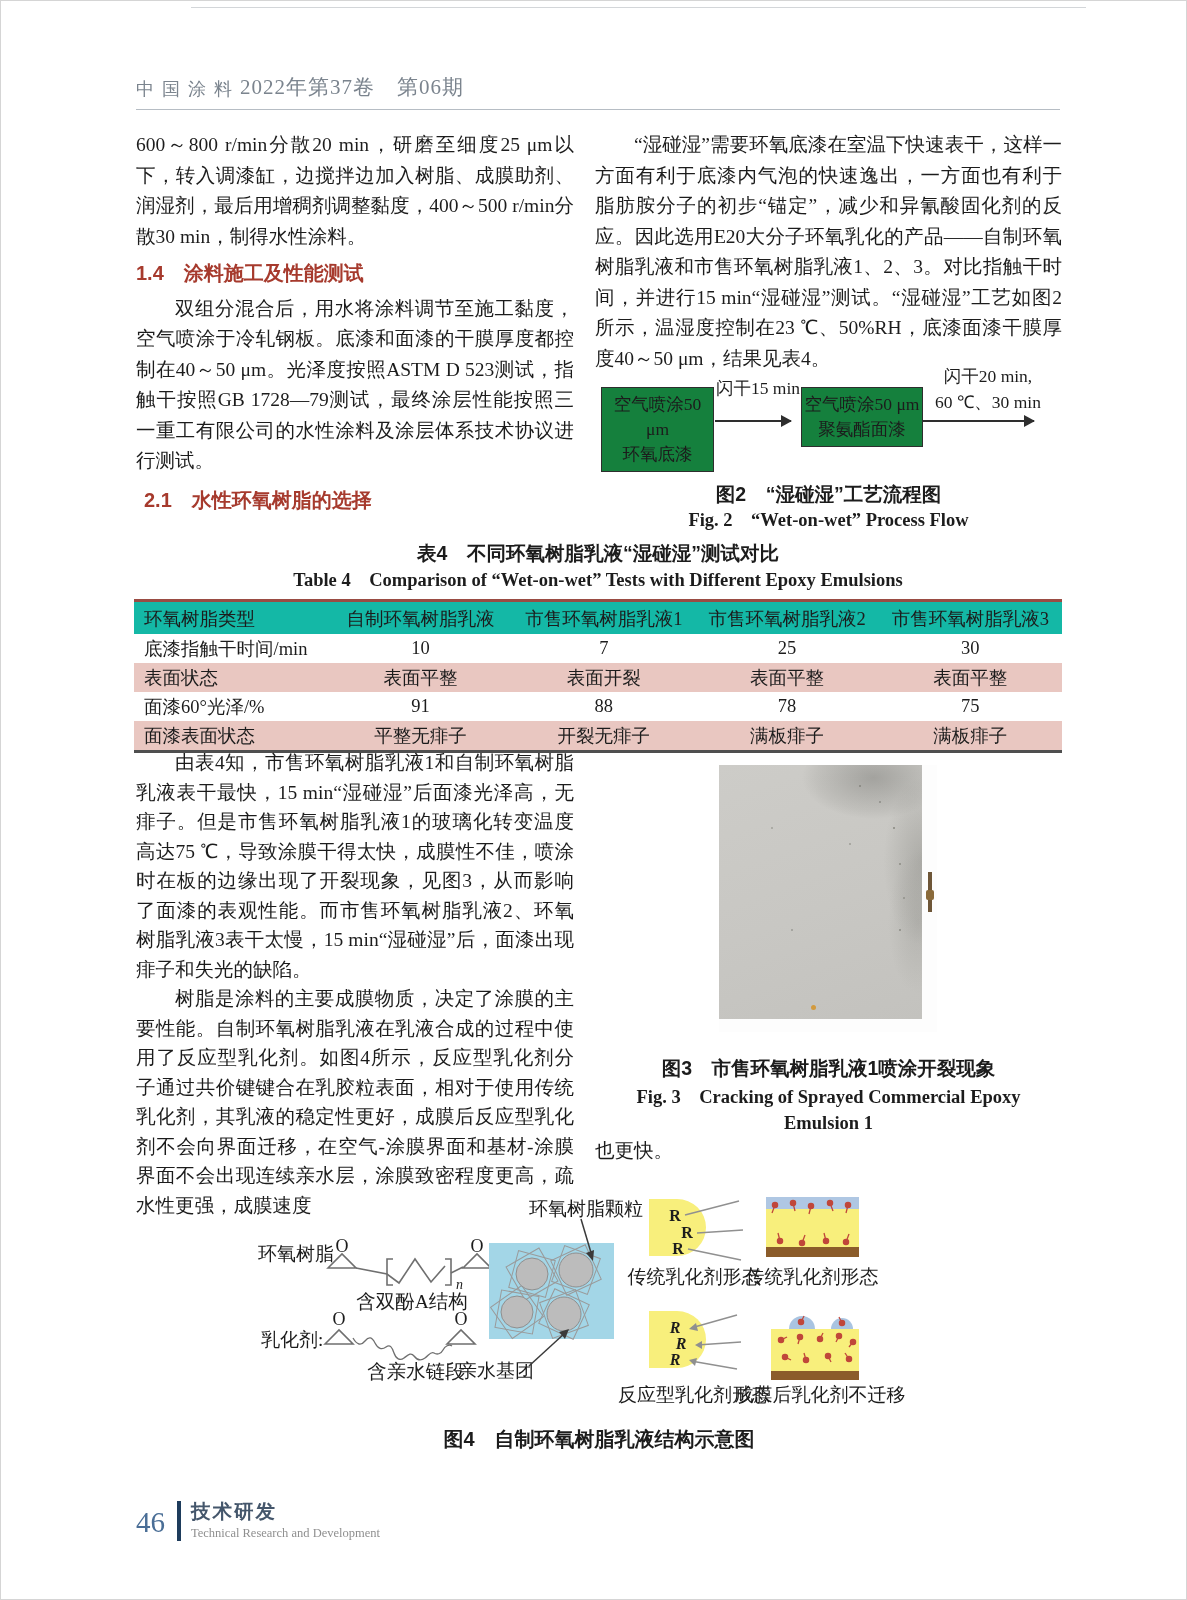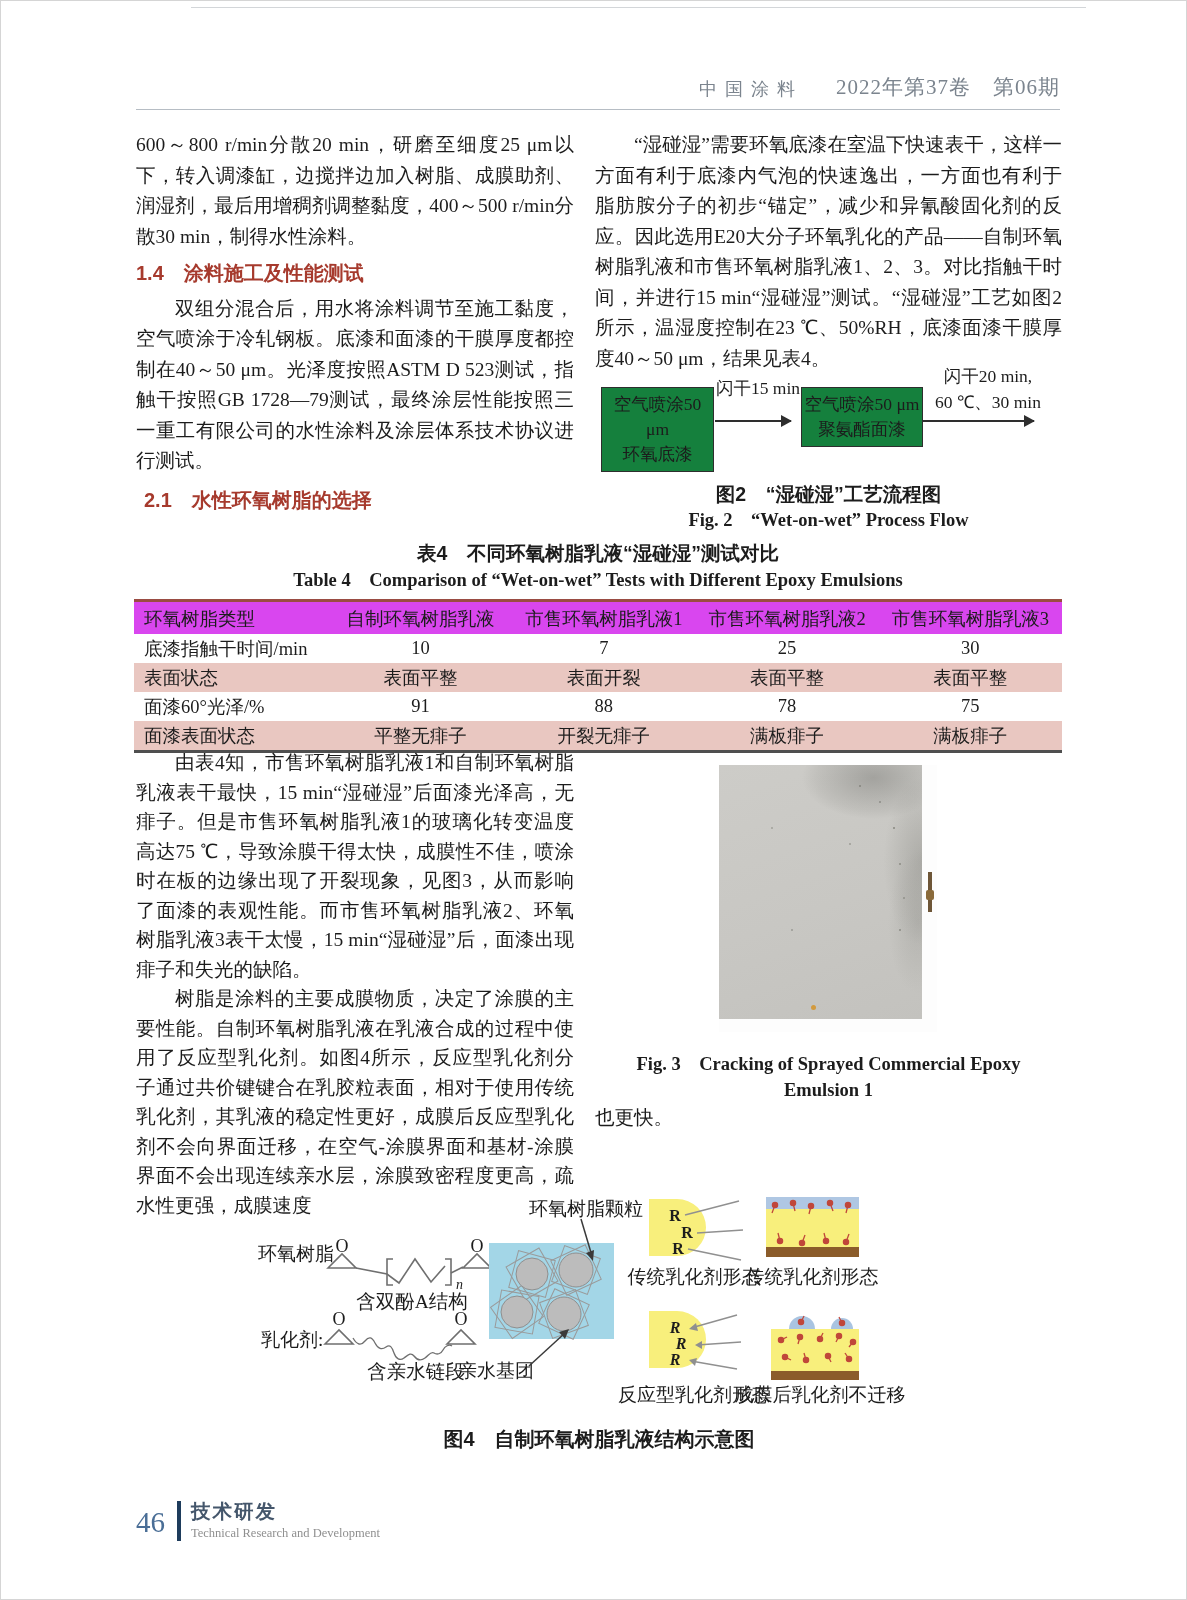--- a/index.html
+++ b/index.html
@@ -6,23 +6,23 @@
   .page {
     position:relative; width:1187px; height:1600px; margin:0 auto;
     background:#ffffff; border:1px solid #d5d5d5; box-sizing:border-box;
     font-family:"Liberation Serif", serif; color:#1c1c1c; overflow:hidden;
   }
   .top-scan-line { position:absolute; top:6px; left:190px; width:895px; height:1px; background:#d3d6d9; }
 
   
   .page-header {
     position:absolute; top:72px; left:135px; right:126px;
-    display:flex; justify-content:flex-end; align-items:flex-end;
+    display:flex; justify-content:flex-start; align-items:flex-end;
     padding-bottom:8px; border-bottom:1px solid #b6bdc4;
-    color:#7b848e; font-size:18px;gap:33px;
+    color:#7b848e; font-size:18px;
   }
   .journal-name { letter-spacing:8px; }
   .issue-info { font-size:21px; letter-spacing:1px; }
 
   
   .col { position:absolute; font-size:19.5px; line-height:30.5px; text-align:justify; }
   .col p { margin:0; text-indent:2em; }
   .col p.no-indent { text-indent:0; }
   .col-left-a  { top:129px; left:135px; width:438px; }
   .col-right-a { top:129px; left:594px; width:467px; }
@@ -51,21 +51,21 @@
 
   .cap-cn { font-family:"Liberation Sans", sans-serif; font-weight:bold; text-align:center; font-size:19.5px; line-height:26px;margin-top:24px; }
   .cap-en { font-weight:bold; text-align:center; font-size:18.5px; line-height:26px; }
 
   
   .table-sec { position:absolute; top:516px; left:133px; width:928px; }
   .table-sec .cap-cn { line-height:24px; }
   .table-sec .cap-en { line-height:26px; margin-top:2px; }
   table.t4 { width:100%; border-collapse:collapse; margin-top:6px; font-size:18.5px;
              border-top:3px solid #9a4c43; border-bottom:3px solid #4f4f4f; }
-  table.t4 th { background:#d946ef; font-weight:normal; height:32px; }
+  table.t4 th { background:#14b8a6; font-weight:normal; height:32px; }
   table.t4 td { height:29px; }
   table.t4 tbody tr:nth-child(even) td { background:#e9c7c1; }
   table.t4 th, table.t4 td { text-align:center; padding:0; }
   table.t4 th:first-child, table.t4 td:first-child { text-align:left; padding-left:10px; }
 
   
   .photo { position:relative; margin:17px 0 0 124px; width:218px; height:267px; background:#fdfdfd; }
   .panel { position:absolute; left:0; top:0; right:15px; bottom:13px;
     background:
       radial-gradient(95px 55px at 76% 5%,  rgba(92,92,88,0.36), rgba(120,120,115,0.12) 60%, transparent 75%),
@@ -203,20 +203,21 @@
 
   <div class="col col-right-b">
     <div class="photo">
       <div class="panel"></div>
       <div class="speck"></div>
       <div class="rod"></div>
       <div class="knob"></div>
       <div class="orange-dot"></div>
     </div>
     <div class="fig3-caps">
+      <div class="cap-cn">图3　市售环氧树脂乳液1喷涂开裂现象</div>
       <div class="cap-en">Fig. 3　Cracking of Sprayed Commercial Epoxy</div>
       <div class="cap-en">Emulsion 1</div>
     </div>
     <p class="no-indent tail-par">也更快。</p>
   </div>
 
   <svg class="fig4-svg" width="690" height="246" viewBox="0 0 690 246">
 
     <g stroke="#6f6f6f" stroke-width="1.6" fill="none">
       <text x="29" y="99" font-size="19" stroke="none" fill="#1c1c1c">环氧树脂</text>

